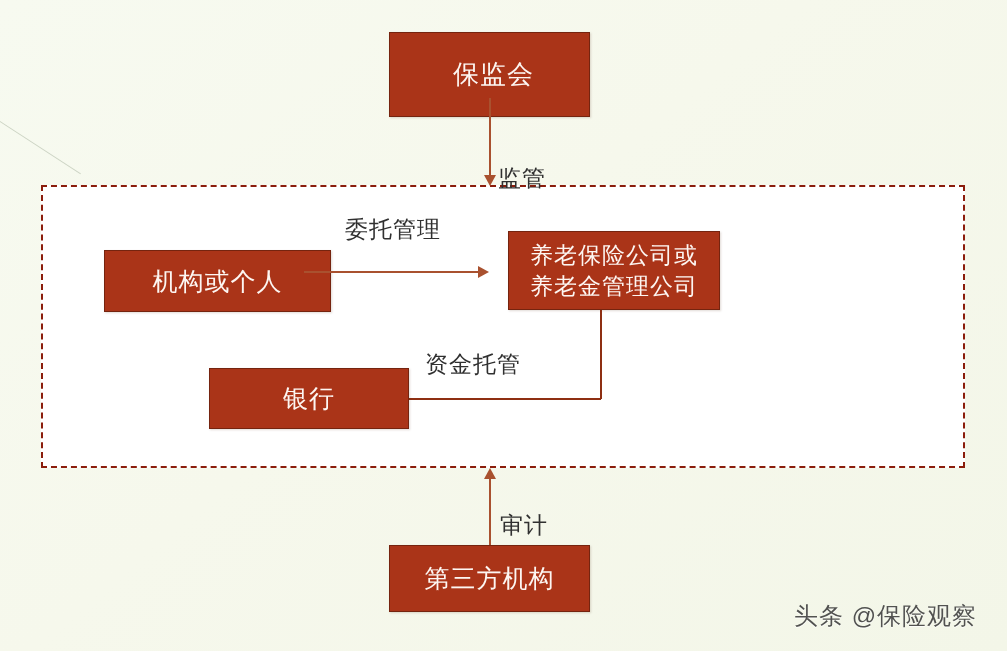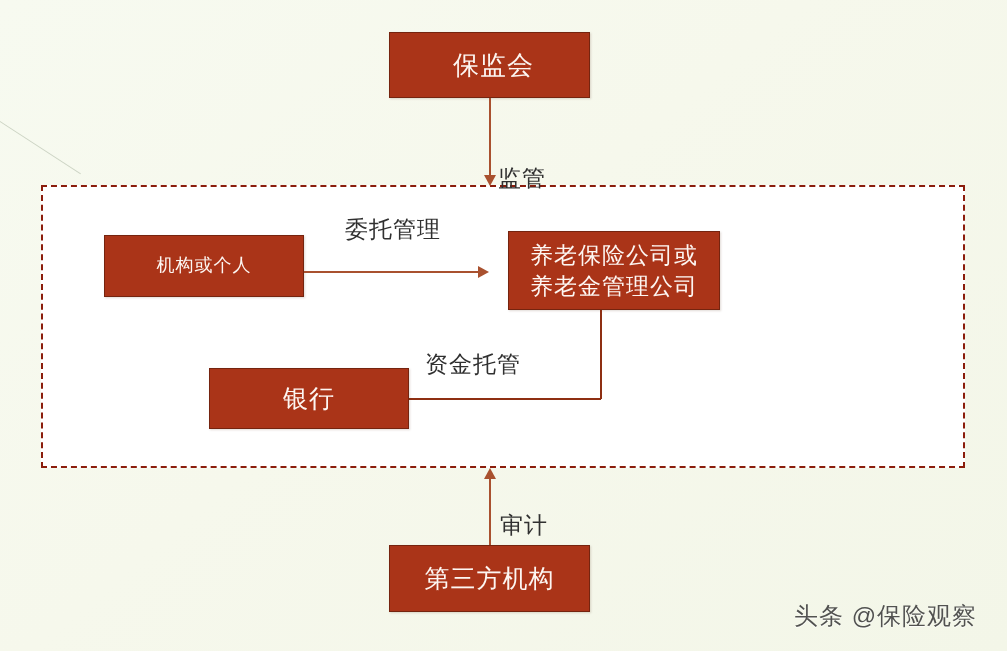--- a/index.html
+++ b/index.html
@@ -49,22 +49,22 @@
     color: #fdf6f2;
     display: flex;
     align-items: center;
     justify-content: center;
     text-align: center;
     line-height: 1.32;
     letter-spacing: 1px;
     font-weight: 400;
     box-shadow: 1px 1px 2px rgba(90, 50, 30, 0.18);
   }
-  #node-circ        { left: 389px; top: 32px;  width: 201px; height: 66px;  font-size: 26px; padding-left: 8px; }
-  #node-entity      { left: 104px; top: 235px; width: 200px; height: 62px;  font-size: 18px; }
+  #node-circ        { left: 389px; top: 32px;  width: 201px; height: 85px;  font-size: 26px; padding-left: 8px; }
+  #node-entity      { left: 104px; top: 250px; width: 227px; height: 62px;  font-size: 25px; }
   #node-pension     { left: 508px; top: 231px; width: 212px; height: 79px;  font-size: 23px; }
   #node-bank        { left: 173px; top: 368px; width: 200px; height: 61px;  font-size: 25px; margin-left: 36px; }
   #node-thirdparty  { left: 389px; top: 545px; width: 201px; height: 67px;  font-size: 25px; }
 
   .node .line2 { display: block; }
 
   
   .conn {
     position: absolute;
     background: #a9512f;

